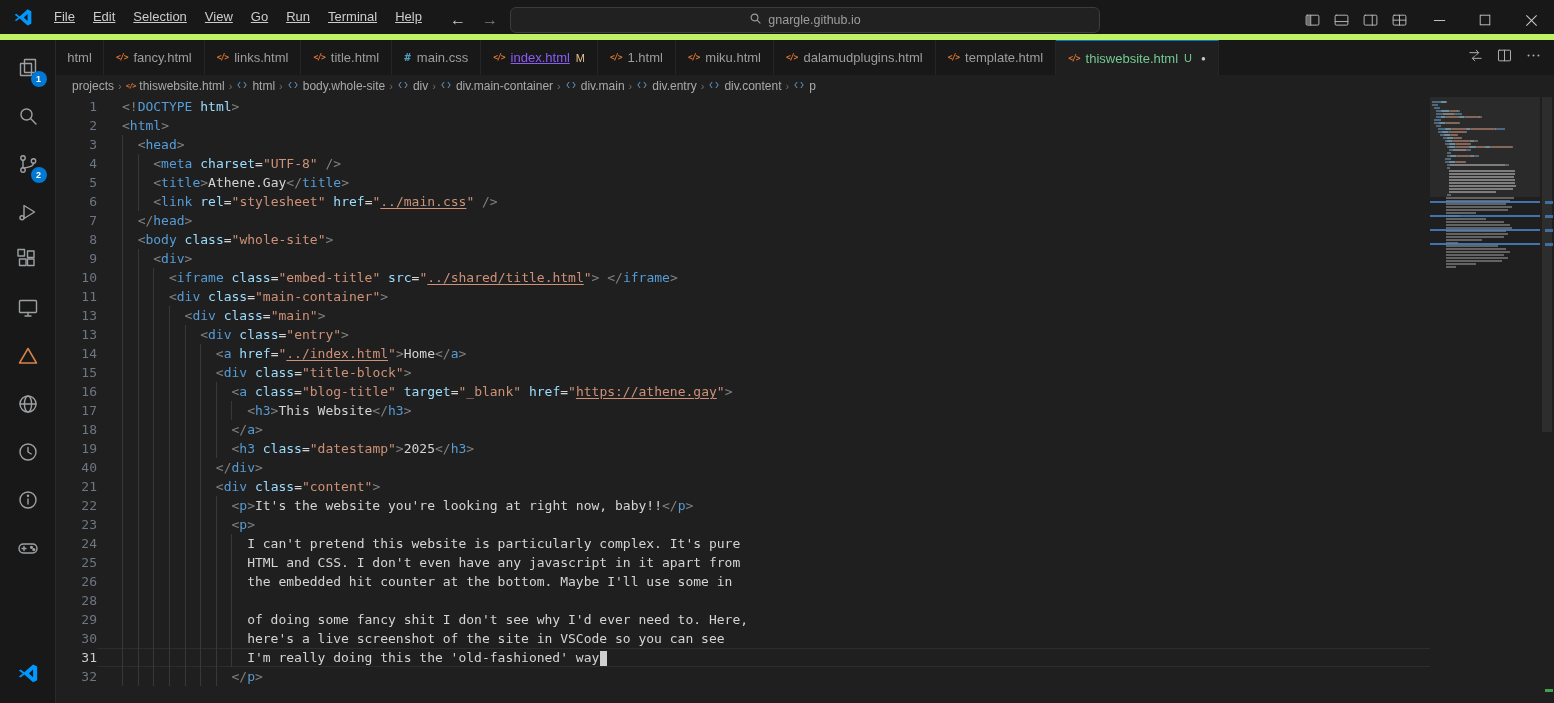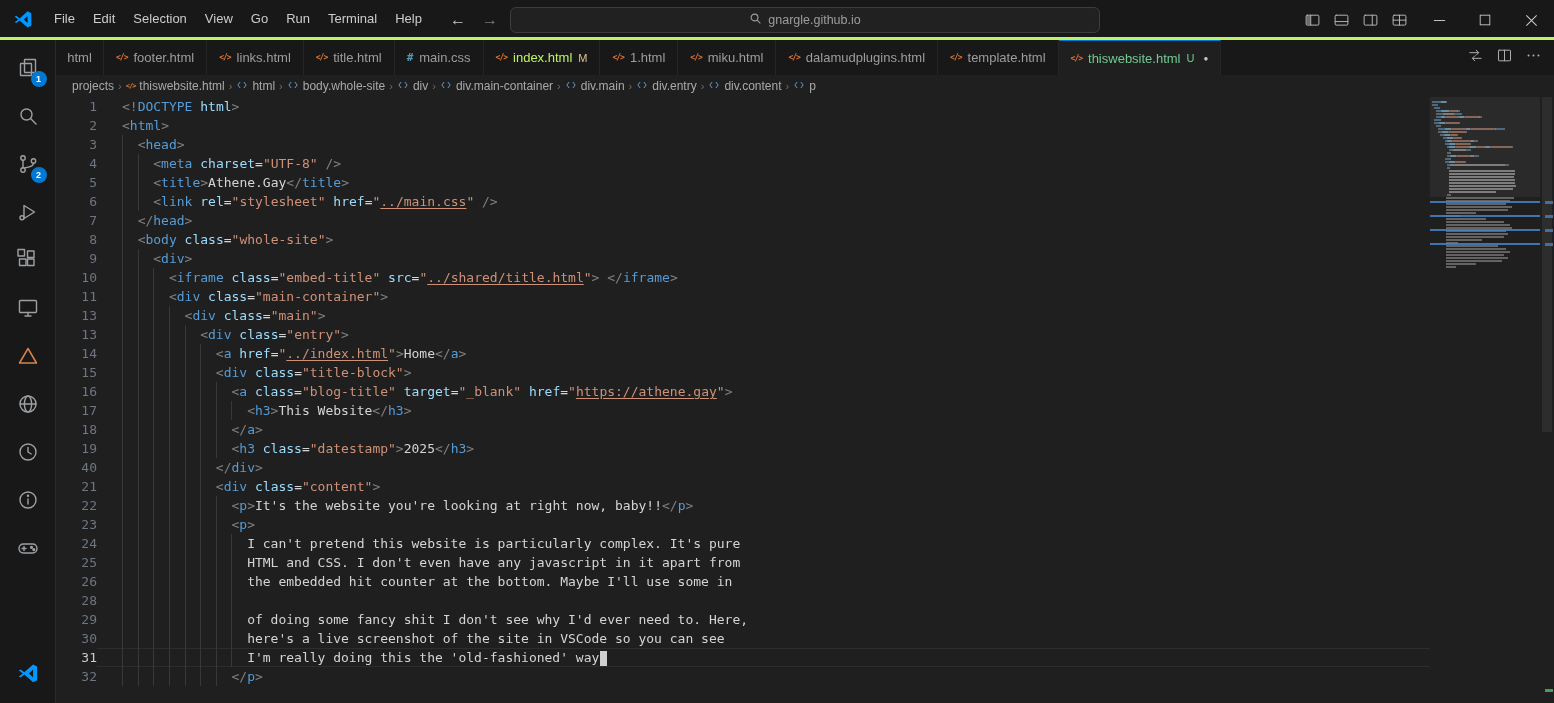--- a/index.html
+++ b/index.html
@@ -1,20 +1,20 @@
 <!DOCTYPE html>
 <html><head>
 <meta charset="utf-8">
 <style>
   * { margin:0; padding:0; box-sizing:border-box; }
   html,body { width:1554px; height:703px; overflow:hidden; }
   body { background:#1f1f1f; font-family:"Liberation Sans",sans-serif; color:#cccccc; position:relative; }
 
   
-  .titlebar { height:40px; background:#181818; border-bottom:3px solid #bef264; position:relative; display:flex; align-items:center; }
+  .titlebar { height:40px; background:#181818; border-bottom:6px solid #bef264; position:relative; display:flex; align-items:center;text-decoration:underline; }
   .logo { width:20px; height:20px; margin:0 12px 0 13px; flex:none; }
   .menubar { display:flex; height:40px; align-items:center; }
   .menu-item { padding:0 9px; font-size:13px; color:#cccccc; line-height:40px; cursor:default; }
   .nav-arrows { position:absolute; left:450px; top:0; height:40px; display:flex; align-items:center; gap:16px; font-size:16px; }
   .nav-back { color:#c8c8c8; }
   .nav-fwd { color:#7a7a7a; }
   .command-center { position:absolute; left:510px; top:7px; width:590px; height:26px; background:#212121; border:1px solid #3c3c3c; border-radius:6px; display:flex; align-items:center; justify-content:center; gap:6px; color:#9d9d9d; font-size:12.5px; }
   .layout-group { position:absolute; right:146px; top:0; height:40px; display:flex; align-items:center; gap:12px; color:#b4b4b4; }
   .layout-group svg { display:block; }
   .win-controls { position:absolute; right:0; top:0; height:40px; display:flex; }
@@ -35,21 +35,21 @@
 
   
   .tabbar { height:35px; background:#181818; display:flex; flex:none; }
   .tabs { display:flex; flex:1; overflow:hidden; }
   .tab { display:flex; align-items:center; gap:6px; padding:0 12px; background:#181818; color:#9d9d9d; font-size:13px; border-right:1px solid #252525; flex:none; position:relative; cursor:default; }
   .tab.partial { width:48px; justify-content:center; overflow:hidden; padding:0 4px; }
   .tab.active { background:#1f1f1f; color:#cccccc; border-top:1px solid #0078d4; }
   .ficon { font-family:"DejaVu Sans Mono",monospace; font-size:8px; font-weight:bold; letter-spacing:-1px; }
   .ficon.html { color:#e37933; }
   .ficon.css { color:#519aba; font-size:11px; letter-spacing:0; }
-  .tab-label.git-M { color:#bef264; }
+  .tab-label.git-M { color:#8b5cf6;text-decoration:underline; }
   .tab-label.git-U { color:#73c991; }
   .git-letter { font-size:11px; }
   .git-letter.M { color:#e2c08d; }
   .git-letter.U { color:#73c991; }
   .dirty-dot { color:#c5c5c5; font-size:8px; margin-left:3px; }
   .tab-actions { display:flex; align-items:center; gap:12px; padding:0 12px; color:#b0b0b0; flex:none; }
 
   
   .breadcrumbs { height:22px; background:#1f1f1f; display:flex; align-items:center; padding-left:16px; font-size:12px; color:#a9a9a9; flex:none; white-space:nowrap; }
   .bc-item { display:flex; align-items:center; gap:4px; }
@@ -254,21 +254,21 @@
   </div>
 
   <div class="editor-col">
     <div class="tabbar">
       <div class="tabs">
           <div class="tab partial">
             <span class="tab-label">html</span>
           </div>
           <div class="tab">
             <span class="ficon html">&lt;/&gt;</span>
-            <span class="tab-label">footer.html</span>
+            <span class="tab-label">fancy.html</span>
           </div>
           <div class="tab">
             <span class="ficon html">&lt;/&gt;</span>
             <span class="tab-label">links.html</span>
           </div>
           <div class="tab">
             <span class="ficon html">&lt;/&gt;</span>
             <span class="tab-label">title.html</span>
           </div>
           <div class="tab">

